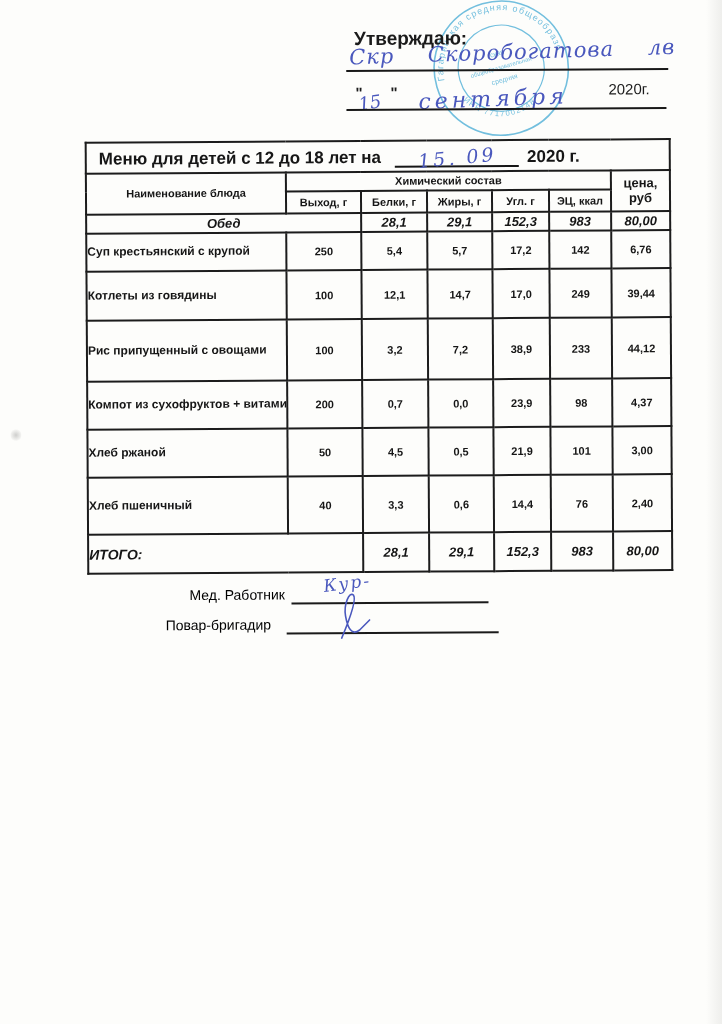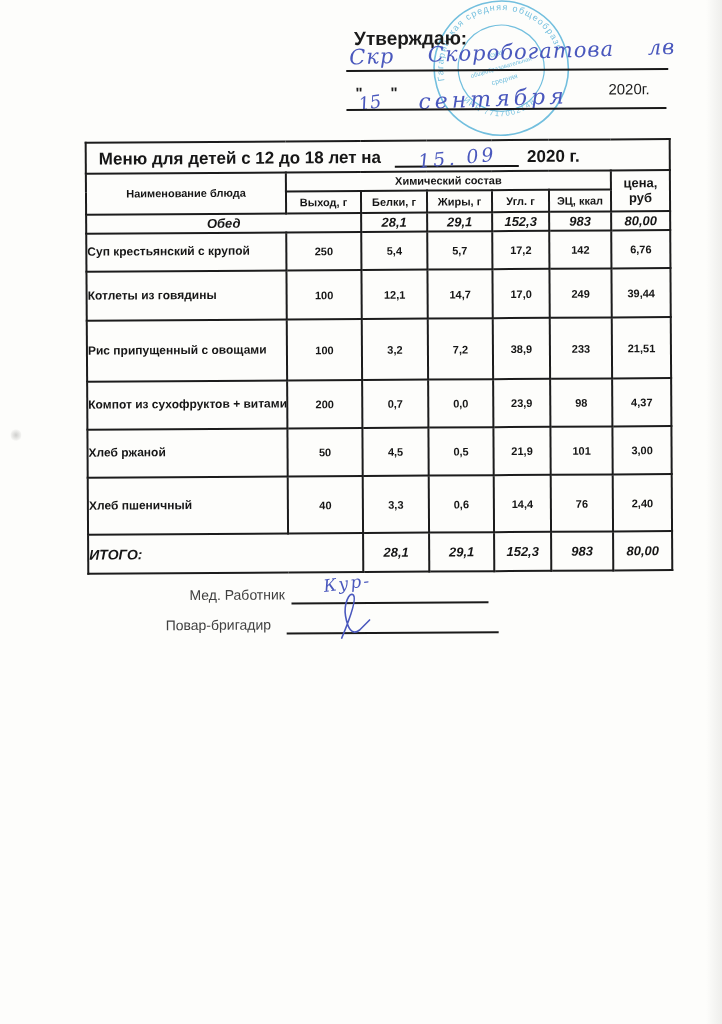--- a/index.html
+++ b/index.html
@@ -64,21 +64,21 @@
   .hdr-sub{height:20px;}
   .hdr-price{font-size:13px;}
   .sect td{height:17px;}
   .sect .sect-name{font-size:13px;font-weight:bold;font-style:italic;text-align:center;}
   .val{font-size:11px;font-weight:bold;text-align:center;vertical-align:middle;}
   .ital .val{font-size:13px;font-style:italic;}
   .dish{font-size:12px;font-weight:bold;text-align:left;vertical-align:middle;
         padding-left:5px;white-space:nowrap;line-height:1.1;}
   .total-name{font-size:14px;font-weight:bold;font-style:italic;text-align:left;padding-left:5px;vertical-align:middle;}
   
-  .foot-label{position:absolute;font-size:14px;color:#404040;}
+  .foot-label{position:absolute;font-size:14px;color:#000000;}
   .med-label{left:188px;top:586px;}
   .cook-label{left:164px;top:616px;}
   .med-line{position:absolute;left:290px;top:602px;width:197px;height:2px;background:#1a1a1a;}
   .cook-line{position:absolute;left:285px;top:632px;width:212px;height:2px;background:#1a1a1a;}
   .med-sig{position:absolute;left:322px;top:573px;font-size:17px;letter-spacing:2px;transform:rotate(-7deg);}
   .cook-sig{position:absolute;left:330px;top:590px;width:46px;height:52px;}
   
   .speck{
     position:absolute;left:10px;top:427px;width:11px;height:12px;border-radius:40%;
     background:radial-gradient(circle, rgba(120,120,118,.35), rgba(160,160,158,.12) 60%, transparent 75%);
@@ -186,21 +186,21 @@
         <td class="val">249</td>
         <td class="val">39,44</td>
       </tr>
       <tr style="height:61px;">
         <td class="dish">Рис припущенный с овощами</td>
         <td class="val">100</td>
         <td class="val">3,2</td>
         <td class="val">7,2</td>
         <td class="val">38,9</td>
         <td class="val">233</td>
-        <td class="val">21,51</td>
+        <td class="val">44,12</td>
       </tr>
       <tr style="height:48px;">
         <td class="dish">Компот из сухофруктов + витами</td>
         <td class="val">200</td>
         <td class="val">0,7</td>
         <td class="val">0,0</td>
         <td class="val">23,9</td>
         <td class="val">98</td>
         <td class="val">4,37</td>
       </tr>

